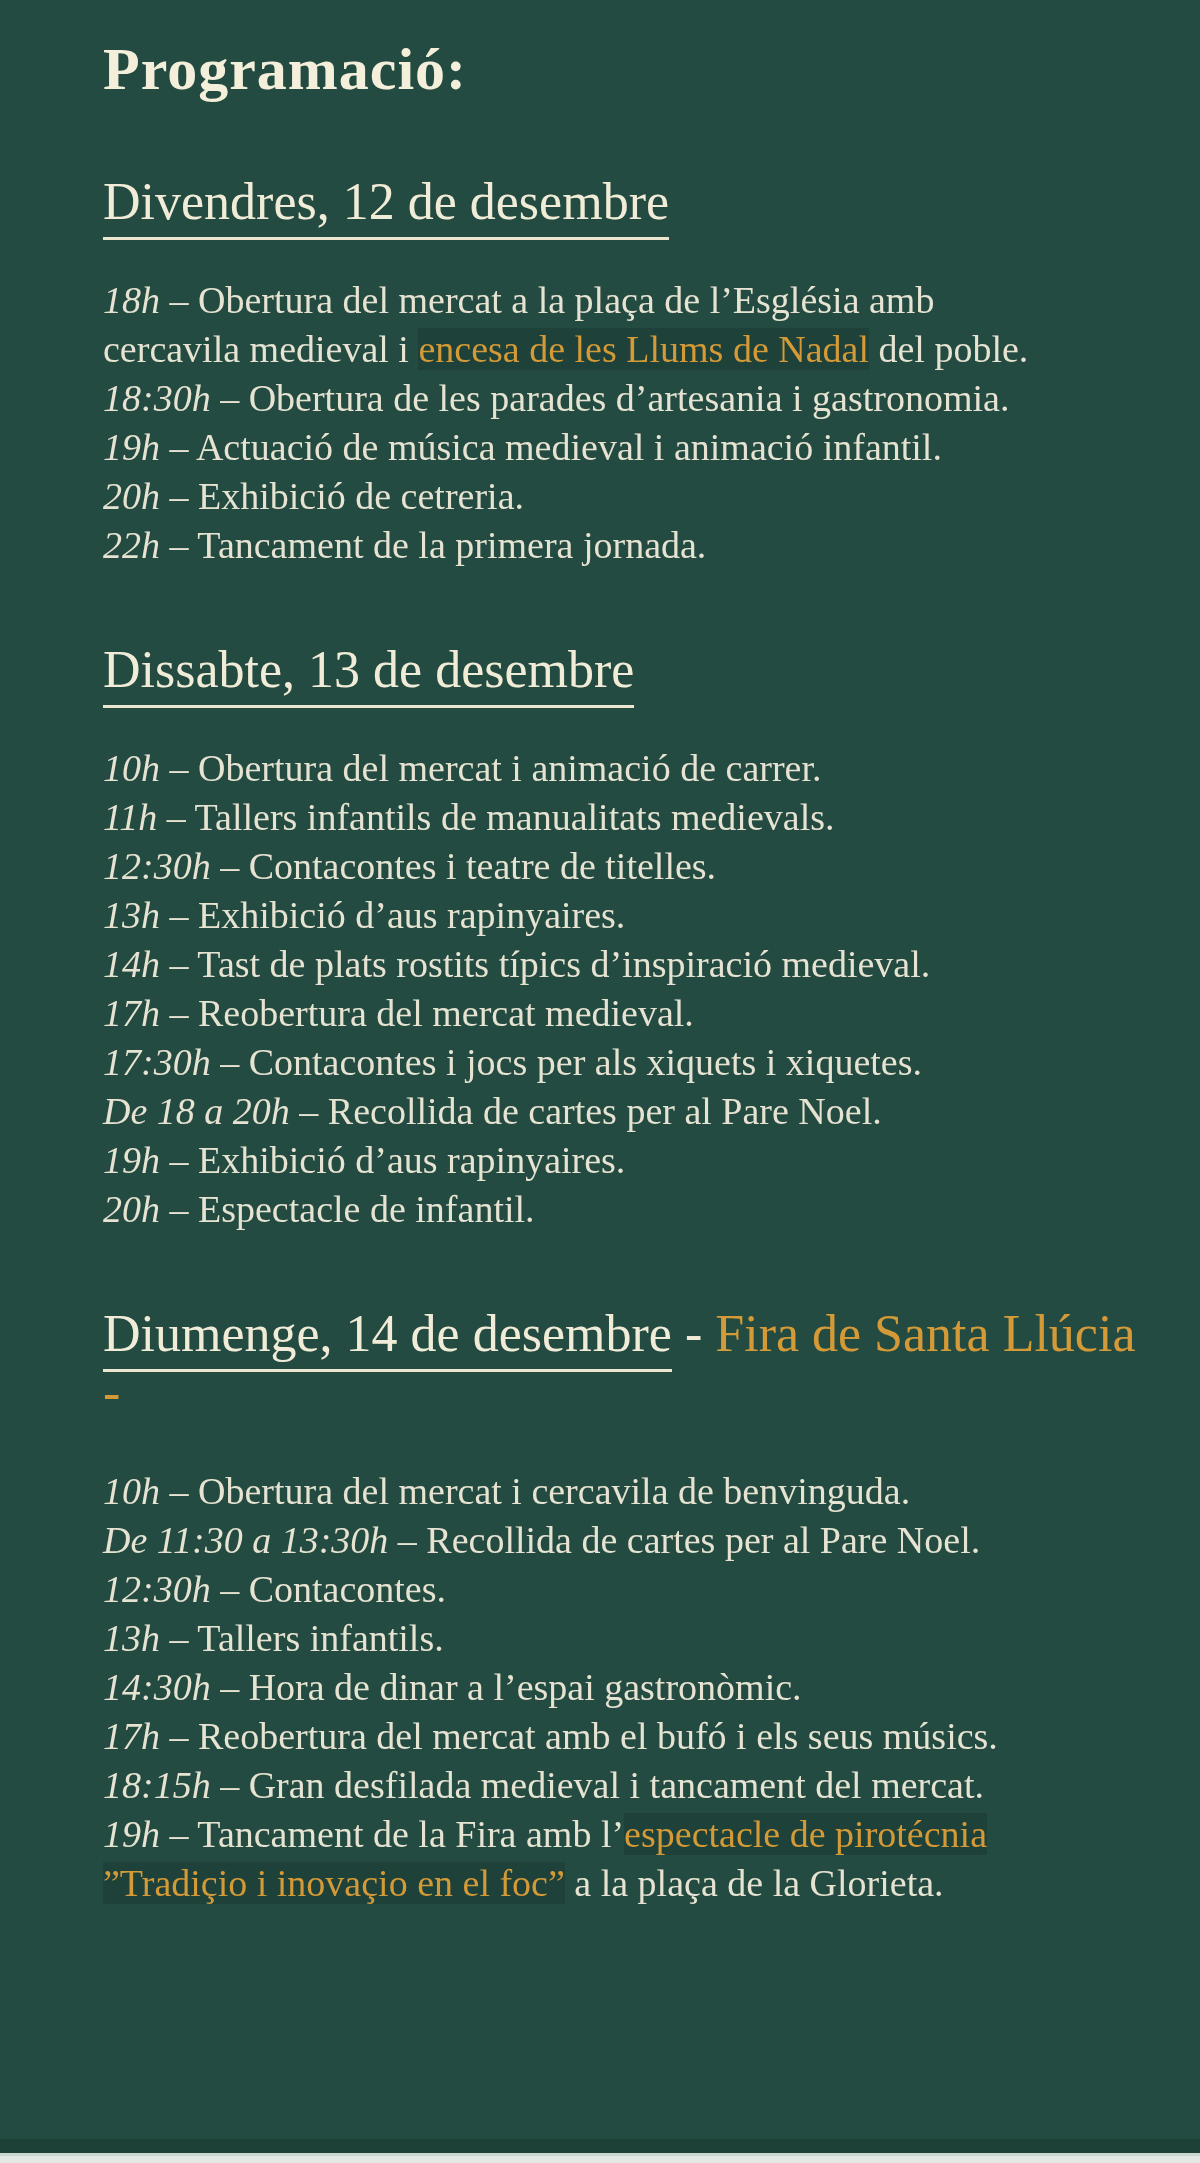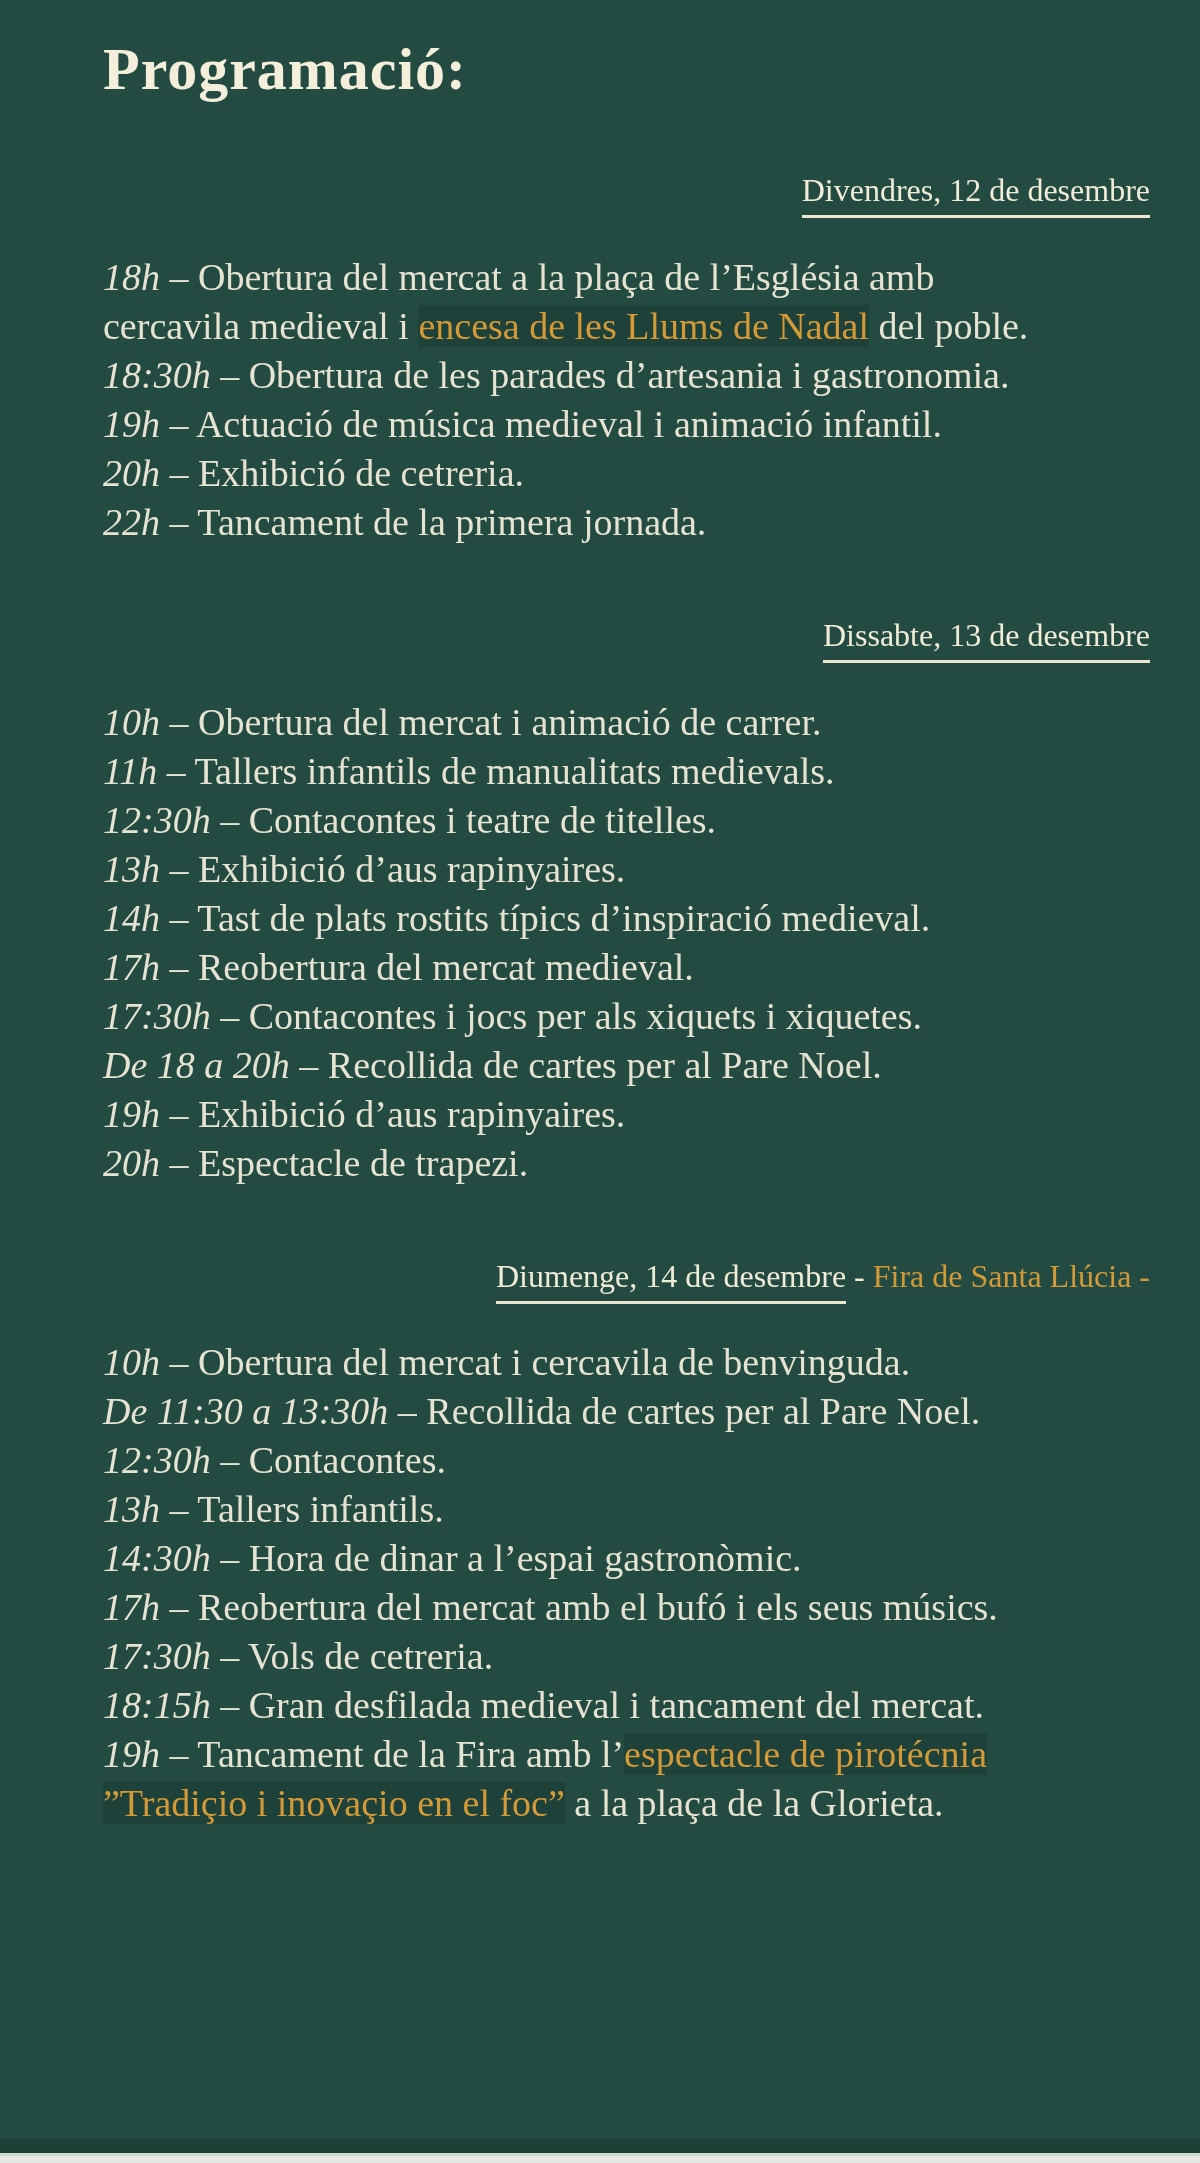--- a/index.html
+++ b/index.html
@@ -28,26 +28,25 @@
   h1{
     font-size:60px;
     line-height:1.1;
     font-weight:bold;
     letter-spacing:1px;
     color:var(--title);
     margin:0 0 70px 0;
   }
   section.day + section.day{margin-top:70px;}
   h2{
-    font-size:32px;
+    font-size:52px;
     line-height:1.15;
     font-weight:normal;
     color:var(--heading);
     margin:0 0 44px 0;
-    text-align:right;
   }
   h2 .hu{
     border-bottom:3px solid var(--underline);
     padding-bottom:7px;
   }
   .accent{color:var(--accent);}
   .hl{background:var(--hl-bg);}
   .list{}
   .item{
     font-size:38px;
@@ -82,33 +81,32 @@
           <div class="list">
             <div class="item"><span class="time">10h</span><span> – </span><span>Obertura del mercat i animació de carrer.</span></div>
             <div class="item"><span class="time">11h</span><span> – </span><span>Tallers infantils de manualitats medievals.</span></div>
             <div class="item"><span class="time">12:30h</span><span> – </span><span>Contacontes i teatre de titelles.</span></div>
             <div class="item"><span class="time">13h</span><span> – </span><span>Exhibició d’aus rapinyaires.</span></div>
             <div class="item"><span class="time">14h</span><span> – </span><span>Tast de plats rostits típics d’inspiració medieval.</span></div>
             <div class="item"><span class="time">17h</span><span> – </span><span>Reobertura del mercat medieval.</span></div>
             <div class="item"><span class="time">17:30h</span><span> – </span><span>Contacontes i jocs per als xiquets i xiquetes.</span></div>
             <div class="item"><span class="time">De 18 a 20h</span><span> – </span><span>Recollida de cartes per al Pare Noel.</span></div>
             <div class="item"><span class="time">19h</span><span> – </span><span>Exhibició d’aus rapinyaires.</span></div>
-            <div class="item"><span class="time">20h</span><span> – </span><span>Espectacle de trapezi.</span></div>
+            <div class="item"><span class="time">20h</span><span> – </span><span>Espectacle de infantil.</span></div>
           </div>
         </section>
         <section class="day">
           <h2><span class="hu">Diumenge, 14 de desembre</span><span> - </span><span class="accent">Fira de Santa Llúcia -</span></h2>
           <div class="list">
             <div class="item"><span class="time">10h</span><span> – </span><span>Obertura del mercat i cercavila de benvinguda.</span></div>
             <div class="item"><span class="time">De 11:30 a 13:30h</span><span> – </span><span>Recollida de cartes per al Pare Noel.</span></div>
             <div class="item"><span class="time">12:30h</span><span> – </span><span>Contacontes.</span></div>
             <div class="item"><span class="time">13h</span><span> – </span><span>Tallers infantils.</span></div>
             <div class="item"><span class="time">14:30h</span><span> – </span><span>Hora de dinar a l’espai gastronòmic.</span></div>
             <div class="item"><span class="time">17h</span><span> – </span><span>Reobertura del mercat amb el bufó i els seus músics.</span></div>
-            <div class="item"><span class="time">17:30h</span><span> – </span><span>Vols de cetreria.</span></div>
             <div class="item"><span class="time">18:15h</span><span> – </span><span>Gran desfilada medieval i tancament del mercat.</span></div>
             <div class="item"><span class="time">19h</span><span> – </span><span>Tancament de la Fira amb l’</span><span class="accent hl">espectacle de pirotécnia</span><span>
 </span><span class="accent hl">”Tradiçio i inovaçio en el foc”</span><span> a la plaça de la Glorieta.</span></div>
           </div>
         </section>
       </div>
   </div>
   <div class="edge-dark"></div>
   <div class="edge-line"></div>
   <div class="edge-bar"></div>

